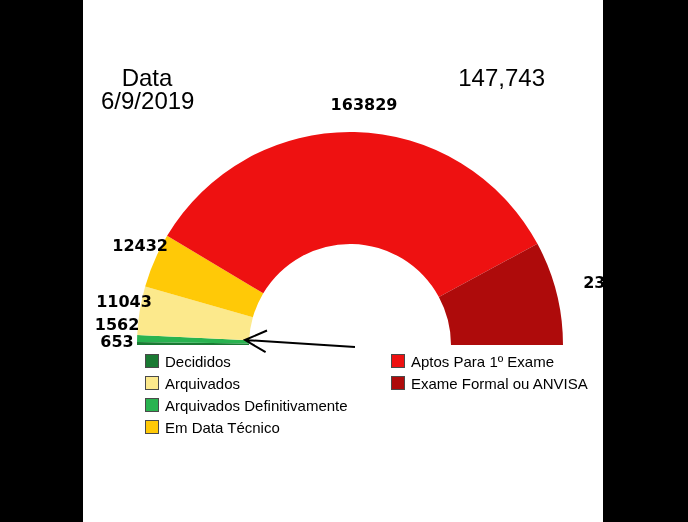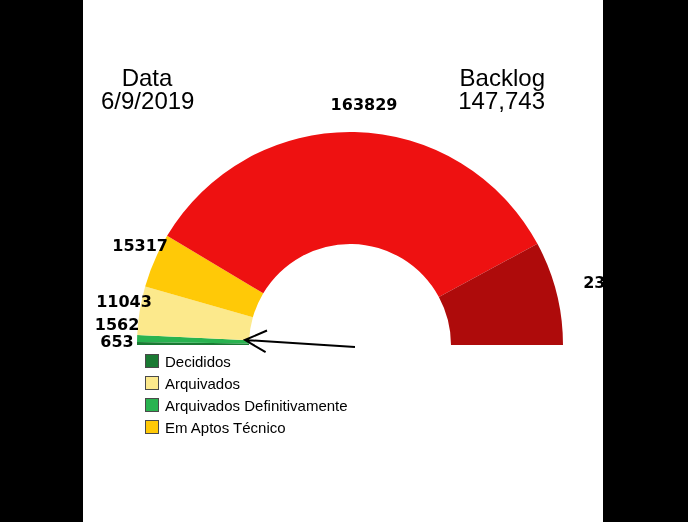--- a/index.html
+++ b/index.html
@@ -35,43 +35,52 @@
       <path d="M537.42 243.79 A213 213 0 0 1 563.00 345.00 L451.00 345.00 A101 101 0 0 0 438.87 297.01 Z" fill="#ae0b0b"></path>
       <path d="M355 347 L245 340 M265.6 352.2 L245 340 L267.0 330.5" fill="none" stroke="#000000" stroke-width="2"></path>
     </svg>
 
   <div class="title-block date">
     <div>Data</div>
     <div>6/9/2019</div>
   </div>
 
   <div class="title-block backlog">
-    <div>Backlog</div>
     <div>147,743</div>
   </div>
 
   <div class="seg-label" style="left: 117.005px; top: 341.406px;">653</div>
   <div class="seg-label" style="left: 117.105px; top: 324.001px;">1562</div>
   <div class="seg-label" style="left: 124.054px; top: 301.401px;">11043</div>
-  <div class="seg-label" style="left: 140.123px; top: 244.557px;">15317</div>
+  <div class="seg-label" style="left: 140.123px; top: 244.557px;">12432</div>
   <div class="seg-label" style="left: 364.018px; top: 104.054px;">163829</div>
   <div class="seg-label" style="left: 611px; top: 281.905px;">23634</div>
 
   <div class="legend left-col">
     <div class="lg-item">
       <span class="swatch" style="background: rgb(26, 122, 51);"></span>
       <span class="lg-label">Decididos</span>
     </div>
     <div class="lg-item">
       <span class="swatch" style="background: rgb(252, 233, 140);"></span>
       <span class="lg-label">Arquivados</span>
     </div>
     <div class="lg-item">
       <span class="swatch" style="background: rgb(41, 179, 80);"></span>
       <span class="lg-label">Arquivados Definitivamente</span>
     </div>
     <div class="lg-item">
       <span class="swatch" style="background: rgb(255, 201, 7);"></span>
-      <span class="lg-label">Em Aptos Técnico</span>
+      <span class="lg-label">Em Data Técnico</span>
     </div>
   </div>
 
+  <div class="legend right-col">
+    <div class="lg-item">
+      <span class="swatch" style="background: rgb(238, 17, 17);"></span>
+      <span class="lg-label">Aptos Para 1º Exame</span>
+    </div>
+    <div class="lg-item">
+      <span class="swatch" style="background: rgb(174, 11, 11);"></span>
+      <span class="lg-label">Exame Formal ou ANVISA</span>
+    </div>
+  </div>
 </div>
 
 </body></html>

